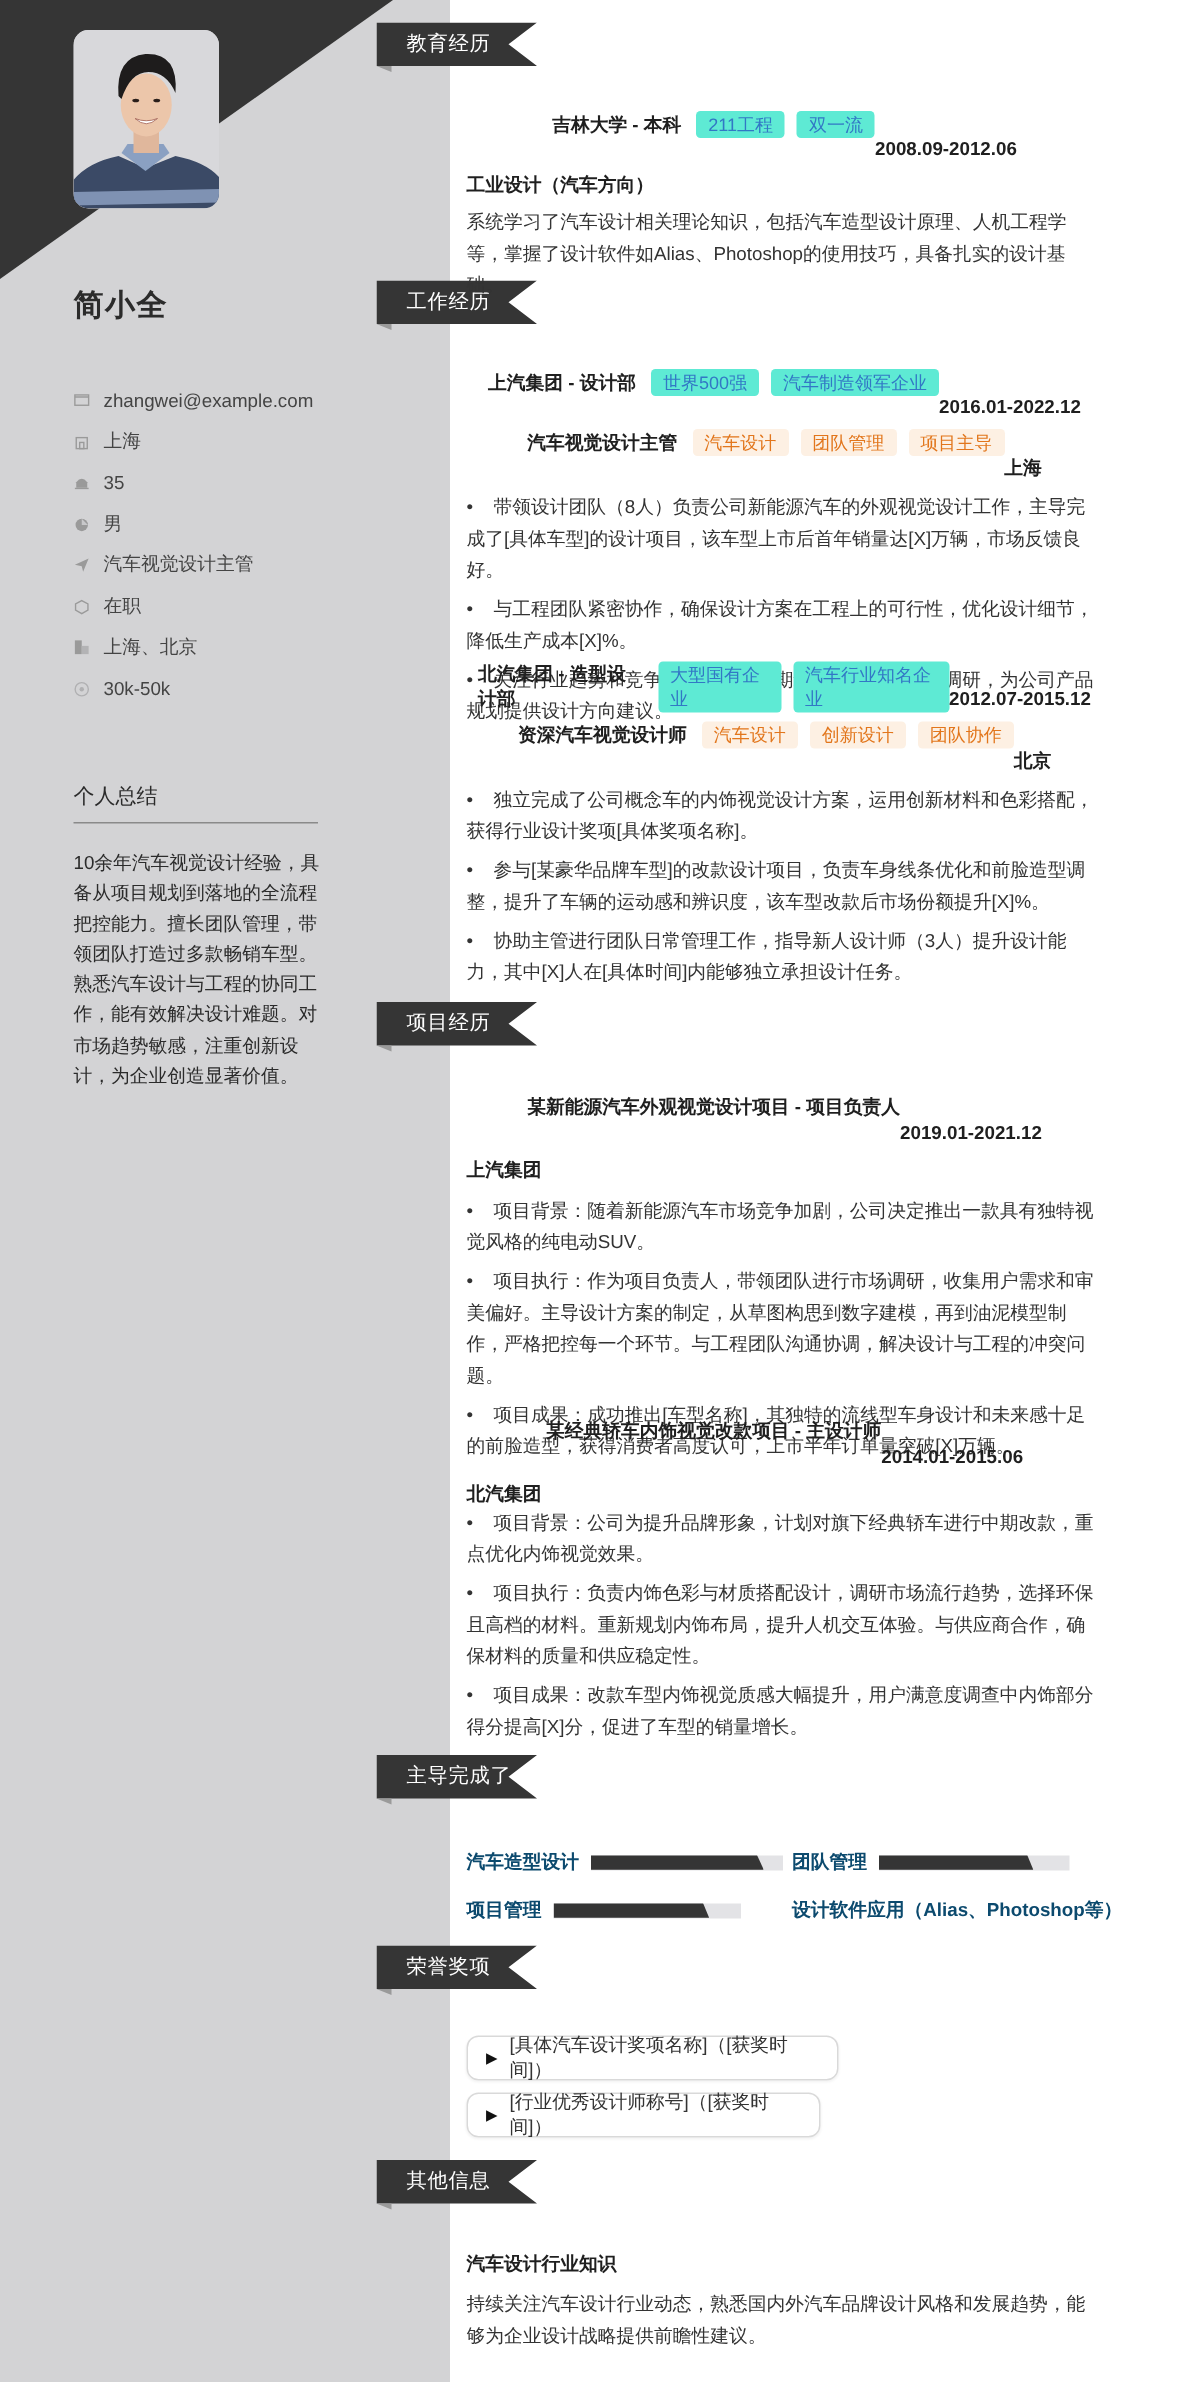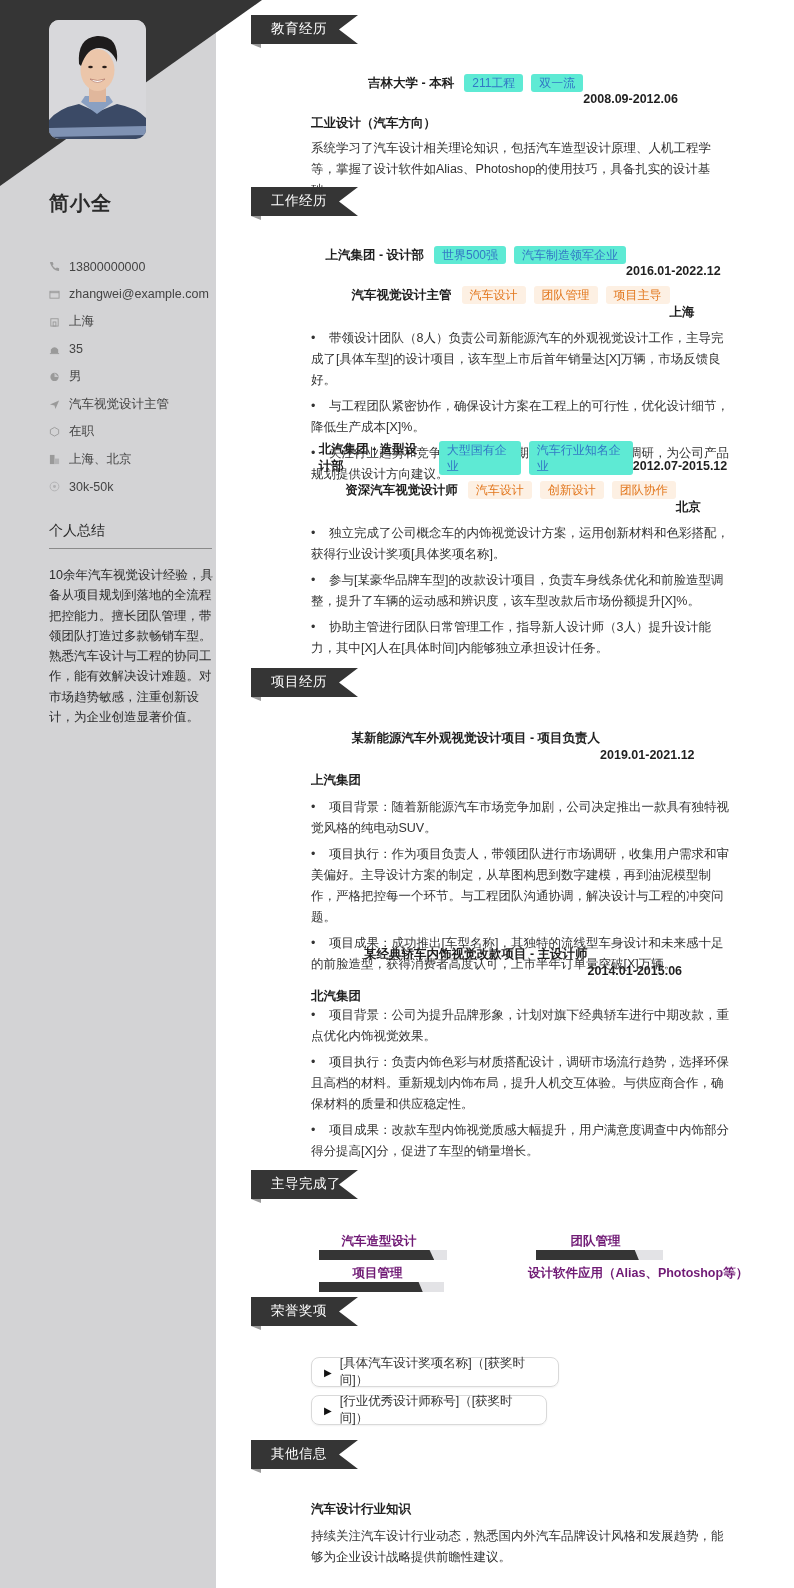--- a/index.html
+++ b/index.html
@@ -4,21 +4,21 @@
 <style>
   * { box-sizing: border-box; margin: 0; padding: 0; }
   html, body { width: 794px; height: 1588px; background: #ffffff; }
   body {
     position: relative;
     font-family: "Liberation Sans", "DejaVu Sans", sans-serif;
     color: #222;
     overflow: hidden;
   }
   .sidebar {
-    position: absolute; left: 0; top: 0; width: 216px; height: 1588px;
+    position: absolute; left: 0; top: 0; width: 300px; height: 1588px;
     background: #d3d3d5;
   }
   .sidebar-tri {
     position: absolute; left: 0; top: 0; width: 262px; height: 186px;
   }
   .photo {
     position: absolute; left: 49px; top: 20px; width: 97px; height: 119px;
     border-radius: 10px; overflow: hidden; background: #d9d9dc;
   }
   .name {
@@ -45,21 +45,21 @@
   .date { font-weight: bold; font-size: 12.5px; color: #1f1f1f; white-space: nowrap; margin-top: 18px; }
   .tags { display: flex; gap: 8px; margin-left: 10px; flex: 1; }
   .tag { font-size: 12px; padding: 1px 8px; border-radius: 3px; line-height: 16px; }
   .tag.blue { background: #5eead4; color: #3278c5; }
   .tag.orange { background: #fdf0e3; color: #e2761c; }
   .para { font-size: 12.5px; line-height: 21px; color: #333; }
   .bullets { list-style: none; }
   .bullets li { font-size: 12.5px; line-height: 21px; color: #333; margin-bottom: 5px; }
   .bullets li::before { content: "•"; display: inline-block; width: 18px; color: #333; }
 
-  .skill { position: absolute; display: flex; align-items: center; font-size: 12.5px; font-weight: bold; color: #701a75; flex-direction: column; }
+  .skill { position: absolute; display: flex; align-items: center; font-size: 12.5px; font-weight: bold; color: #0c4a6e; }
   .bar { position: relative; height: 10px; background: #e3e3e6; margin-left: 8px; }
   .bar .fill { position: absolute; left: 0; top: 0; height: 10px; background: #353535;
     clip-path: polygon(0 0, 96% 0, 100% 100%, 0 100%); }
 
   .award {
     position: absolute; left: 311px; height: 30px; border: 1px solid #d9d9d9; border-radius: 8px;
     display: flex; align-items: center; padding-left: 12px; padding-right: 14px; font-size: 12.5px; color: #333;
     box-shadow: 0 1px 2px rgba(0,0,0,0.06);
   }
   .award .tri { font-size: 10px; margin-right: 8px; color: #111; }
@@ -89,28 +89,20 @@
       <ellipse cx="41.5" cy="47" rx="2.3" ry="1.2" fill="#2a1e1a"></ellipse>
       <ellipse cx="55.5" cy="47" rx="2.3" ry="1.2" fill="#2a1e1a"></ellipse>
 
       <path d="M41,59 Q48.5,66 56,59 Q48.5,62 41,59 Z" fill="#ffffff" stroke="#a86a5c" stroke-width="0.6"></path>
     </svg>
   </div>
 
   <div class="name">简小全</div>
 
   <div class="contact-list">
-    <div class="contact-item">
-      <span class="ci">
-          <svg viewBox="0 0 12 12">
-            <path d="M2,1 L4,1 L5,3.5 L3.8,4.5 Q5,7 7.5,8.2 L8.5,7 L11,8 L11,10 Q11,11 10,11 Q4,10.5 1,2 Q1,1 2,1 Z" fill="#9a9a9a"></path>
-          </svg>
-        </span>
-      <span>13800000000</span>
-    </div>
     <div class="contact-item">
       <span class="ci">
           <svg viewBox="0 0 12 12">
             <rect x="1" y="2.5" width="10" height="7.5" fill="none" stroke="#9a9a9a" stroke-width="1"></rect>
             <path d="M1,4 L11,4" stroke="#9a9a9a" stroke-width="1"></path>
           </svg>
         </span>
       <span>zhangwei@example.com</span>
     </div>
     <div class="contact-item">

